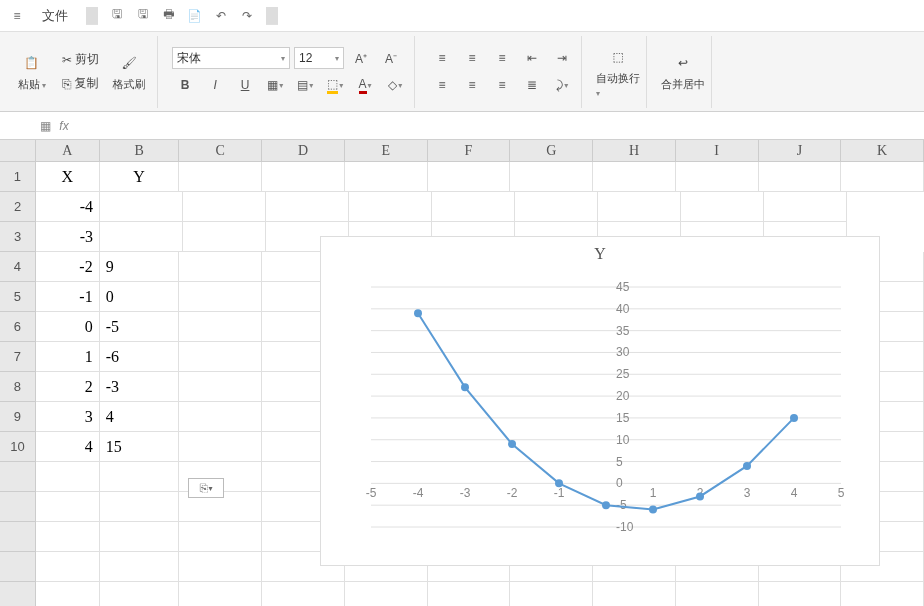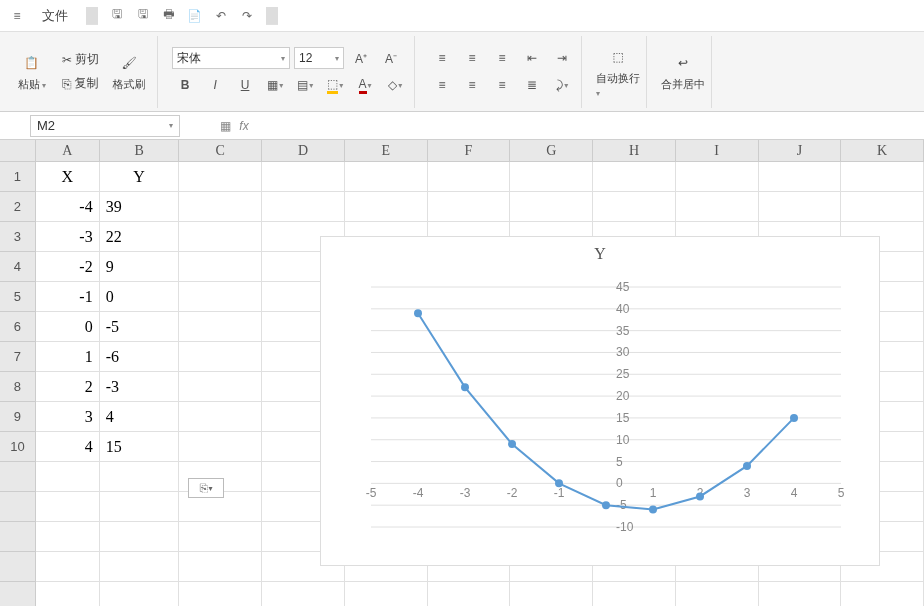--- a/index.html
+++ b/index.html
@@ -158,23 +158,20 @@
   <div class="ribbon-group">
     <div class="big-btn">
       <span class="ico">↩</span>
       <span class="lbl">合并居中</span>
     </div>
   </div>
 
 </div>
 
 <div class="fx-bar">
-  <div class="name-box">
-      <span>M2</span>
-    </div>
   <div class="fx-icons">
     <span>▦</span>
     <span><i>fx</i></span>
   </div>
   <input class="fx-input" value="" style="">
 </div>
 
 <div class="sheet-area">
   <div class="col-headers" id="colheaders">
     <div class="corner"></div>
@@ -201,35 +198,33 @@
         <div class="cell" style="width: 83px;"></div>
         <div class="cell" style="width: 83px;"></div>
         <div class="cell" style="width: 83px;"></div>
         <div class="cell" style="width: 83px;"></div>
         <div class="cell" style="width: 83px;"></div>
         <div class="cell" style="width: 83px;"></div>
       </div>
       <div class="row">
         <div class="row-h">2</div>
         <div class="cell right" style="width: 64px;">-4</div>
-        <div class="cell" style="width: 80px;">39</div>
         <div class="cell" style="width: 83px;"></div>
         <div class="cell" style="width: 83px;"></div>
         <div class="cell" style="width: 83px;"></div>
         <div class="cell" style="width: 83px;"></div>
         <div class="cell" style="width: 83px;"></div>
         <div class="cell" style="width: 83px;"></div>
         <div class="cell" style="width: 83px;"></div>
         <div class="cell" style="width: 83px;"></div>
         <div class="cell" style="width: 83px;"></div>
       </div>
       <div class="row">
         <div class="row-h">3</div>
         <div class="cell right" style="width: 64px;">-3</div>
-        <div class="cell" style="width: 80px;">22</div>
         <div class="cell" style="width: 83px;"></div>
         <div class="cell" style="width: 83px;"></div>
         <div class="cell" style="width: 83px;"></div>
         <div class="cell" style="width: 83px;"></div>
         <div class="cell" style="width: 83px;"></div>
         <div class="cell" style="width: 83px;"></div>
         <div class="cell" style="width: 83px;"></div>
         <div class="cell" style="width: 83px;"></div>
         <div class="cell" style="width: 83px;"></div>
       </div>

